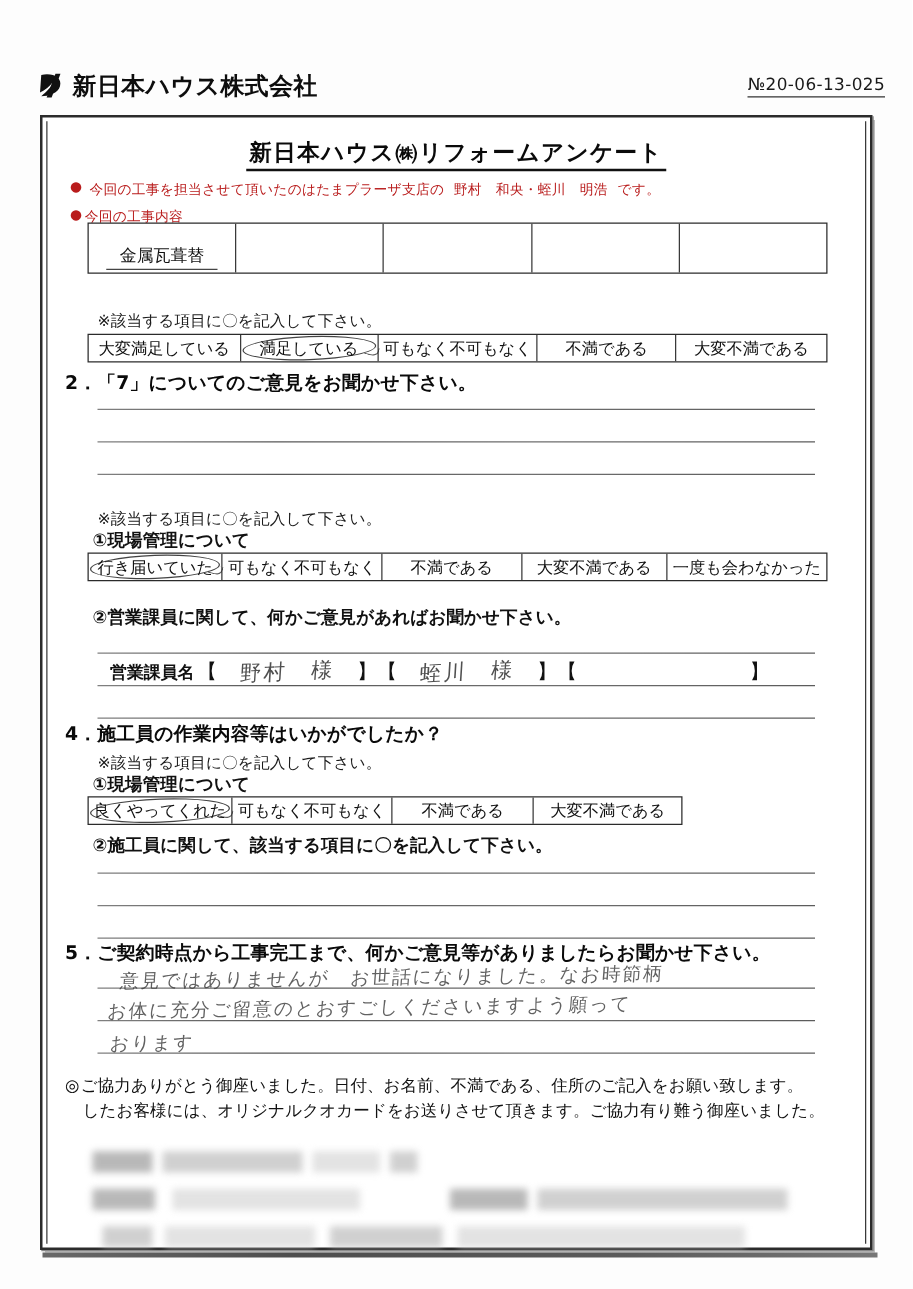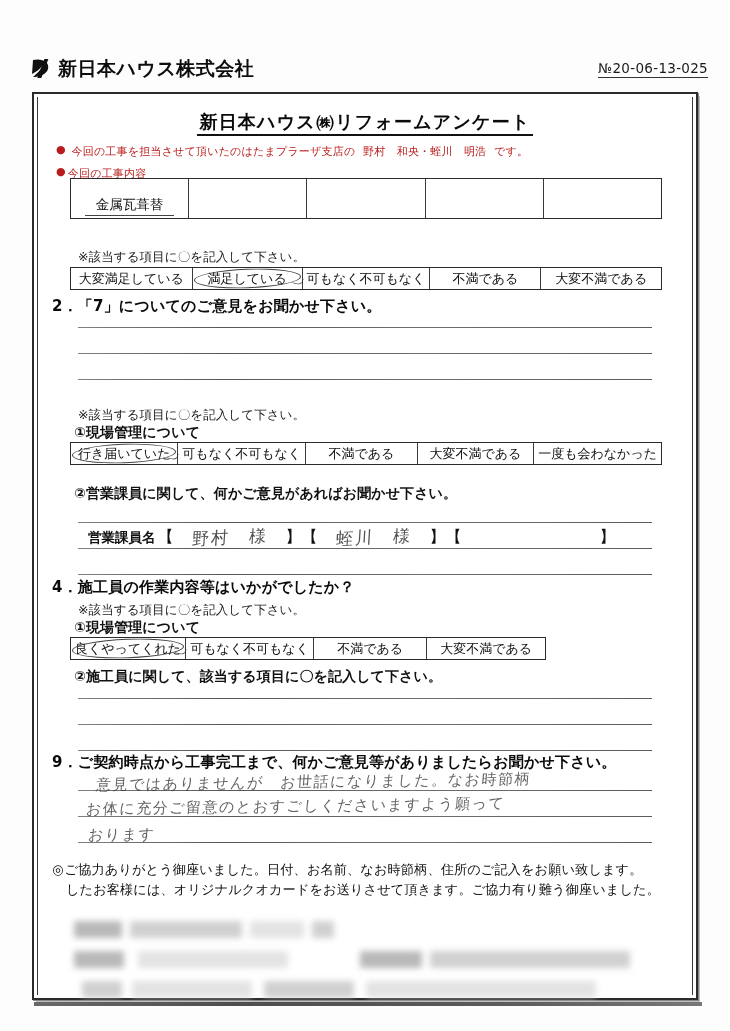--- a/index.html
+++ b/index.html
@@ -445,34 +445,34 @@
       <div class="opt" style="flex:1.05;">
         <span class="opt-label">大変不満である</span>
       </div>
     </div>
     <div class="q-sub" style="top:574px;">②施工員に関して、該当する項目に〇を記入して下さい。</div>
 
     <div class="rule" style="top:604px;"></div>
     <div class="rule" style="top:630px;"></div>
     <div class="rule" style="top:656px;"></div>
 
-    <div class="q-head" style="top:659px;">9．ご契約時点から工事完工まで、何かご意見等がありましたらお聞かせ下さい。</div>
+    <div class="q-head" style="top:659px;">5．ご契約時点から工事完工まで、何かご意見等がありましたらお聞かせ下さい。</div>
 
     <div class="rule" style="top:696px;"></div>
     <div class="rule" style="top:722px;"></div>
     <div class="rule" style="top:748px;"></div>
 
     <div class="hw-block" style="top:680px;">
       <div class="hw-line" style="margin-bottom:9px;">意見ではありませんが　お世話になりました。なお時節柄</div>
       <div class="hw-line" style="margin-bottom:11px; padding-left:4px;">お体に充分ご留意のとおすごしくださいますよう願って</div>
       <div class="hw-line" style="padding-left:6px;">おります</div>
     </div>
 
     <div class="closing" style="top:766px;">
-      <span class="cl-first">ご協力ありがとう御座いました。日付、お名前、なお時節柄、住所のご記入をお願い致します。</span>
+      <span class="cl-first">ご協力ありがとう御座いました。日付、お名前、不満である、住所のご記入をお願い致します。</span>
       <span class="cl-rest">したお客様には、オリジナルクオカードをお送りさせて頂きます。ご協力有り難う御座いました。</span>
     </div>
 
     <div class="redact-area" style="top:827px;">
       <div class="redact-line">
         <span class="redact-seg dark" style="left:0px; width:48px;"></span>
         <span class="redact-seg" style="left:56px; width:112px;"></span>
         <span class="redact-seg light" style="left:176px; width:54px;"></span>
         <span class="redact-seg" style="left:238px; width:22px;"></span>
       </div>

